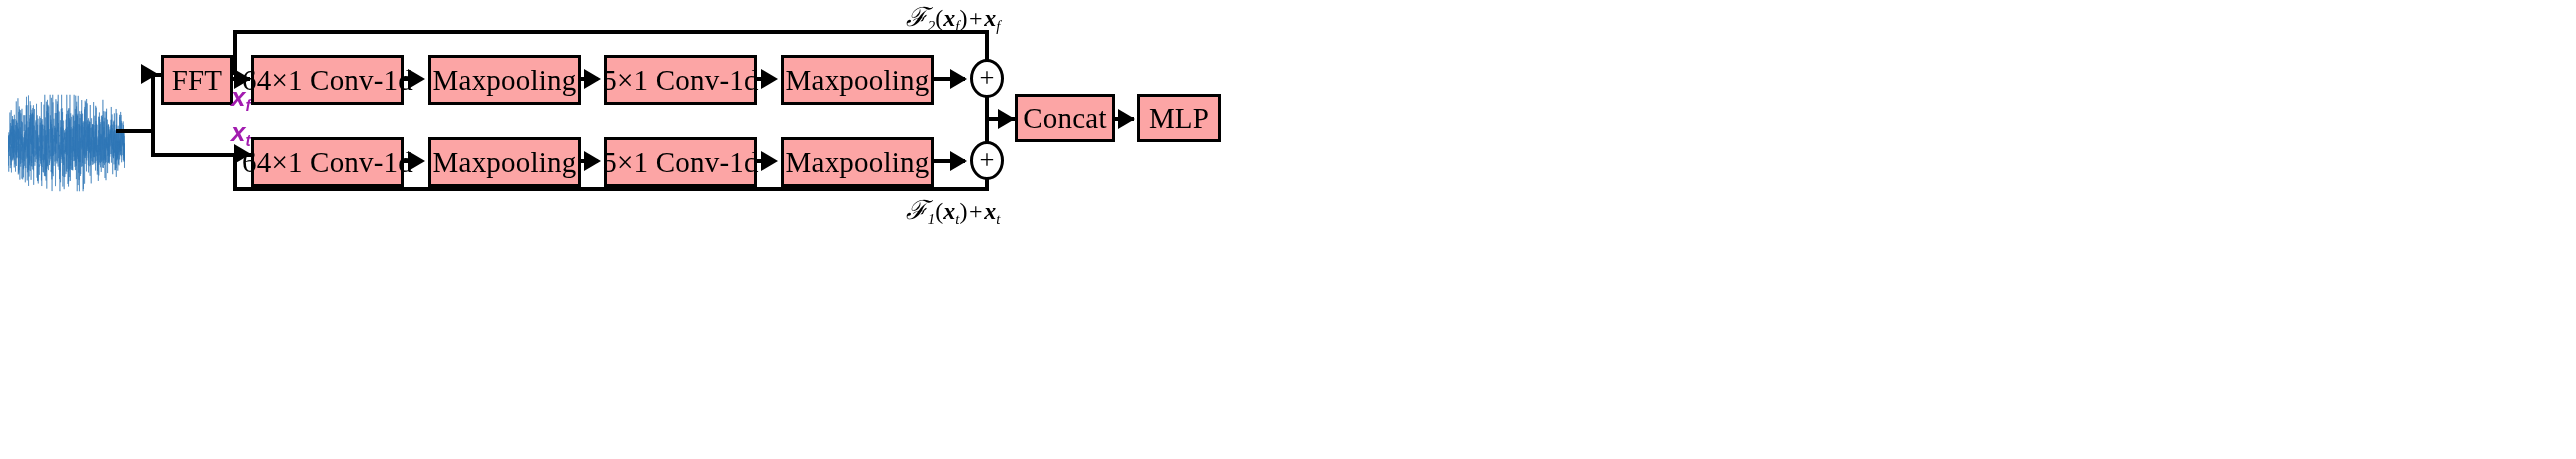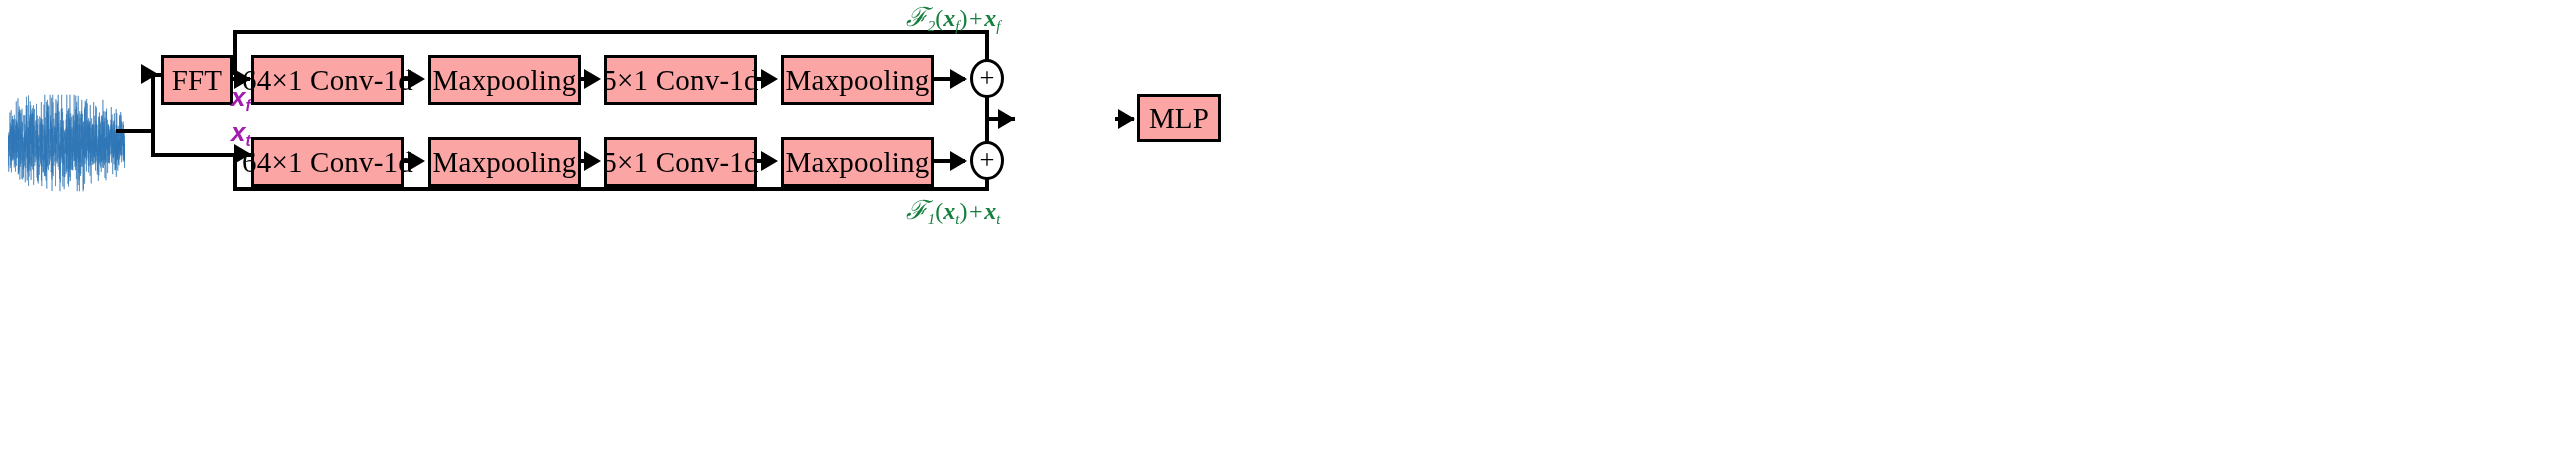--- a/index.html
+++ b/index.html
@@ -44,21 +44,21 @@
     font-size:26.5px;
     font-family:"Liberation Serif", serif;
     color:#000;
   }
 
   
   .math{
     position:absolute;
     font-family:"Liberation Serif", serif;
     font-size:24px;
-    color:#15803d;
+    color:#000000;
     white-space:nowrap;
     line-height:1;
   }
   .math .cal{font-style:italic;font-size:26.5px;font-family:"DejaVu Serif",serif;}
   .math .bvar{font-weight:bold;font-style:italic;}
   .math sub{font-size:.62em;font-style:italic;font-weight:normal;vertical-align:-.35em;}
   .math .op{padding:0 1.6px;}
 
   .vartag{
     position:absolute;
@@ -177,20 +177,23 @@
   <div class="v-line" style="left:985px; top:30px; height:31px;"></div>
 
   <div class="v-line" style="left:233px; top:153px; height:37px;"></div>
   <div class="h-line" style="left:233px; top:187px; width:754px;"></div>
   <div class="v-line" style="left:985px; top:178px; height:12.5px;"></div>
 
   <div class="v-line" style="left:985px; top:97px; height:47px;"></div>
   <div class="h-line" style="left:985px; top:117px; width:30px;"></div>
   <div class="arrow-r" style="left:998px; top:109px;"></div>
 
+  <div class="box" style="left:1015px; top:94px; width:100px; height:48px;">
+    <span class="lbl">Concat</span>
+  </div>
 
   <div class="h-line" style="left:1115px; top:117px; width:19px;"></div>
   <div class="arrow-r" style="left:1118px; top:109px;"></div>
 
   <div class="box" style="left:1137px; top:94px; width:84px; height:48px;">
     <span class="lbl">MLP</span>
   </div>
 
   <div class="math" style="left:906px; top:3.9px;">
     <span class="cal">ℱ</span><sub>2</sub><span>(</span><span class="bvar">x</span><sub>f</sub><span>)</span><span class="op">+</span><span class="bvar">x</span><sub>f</sub>

